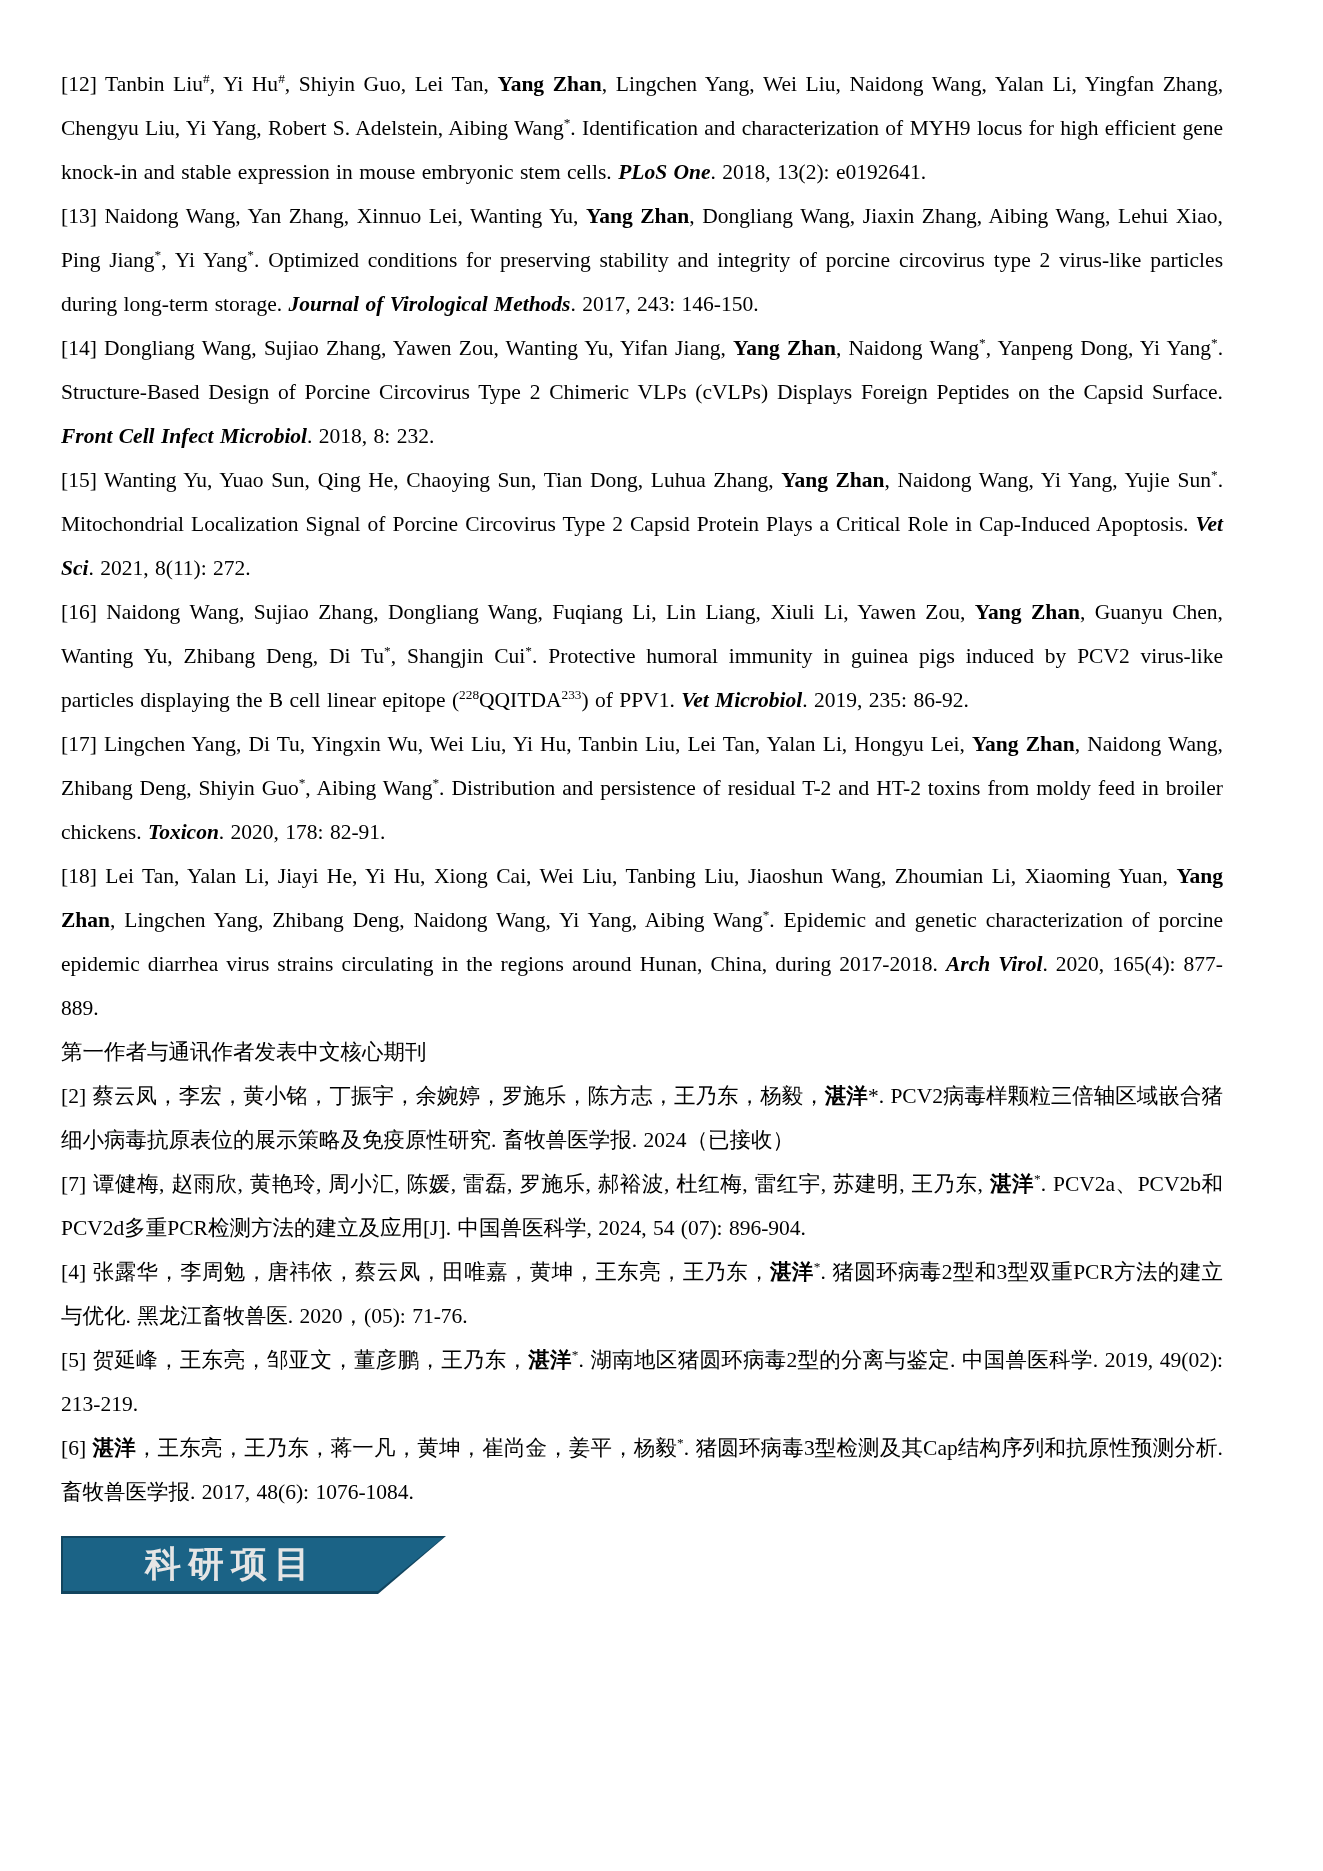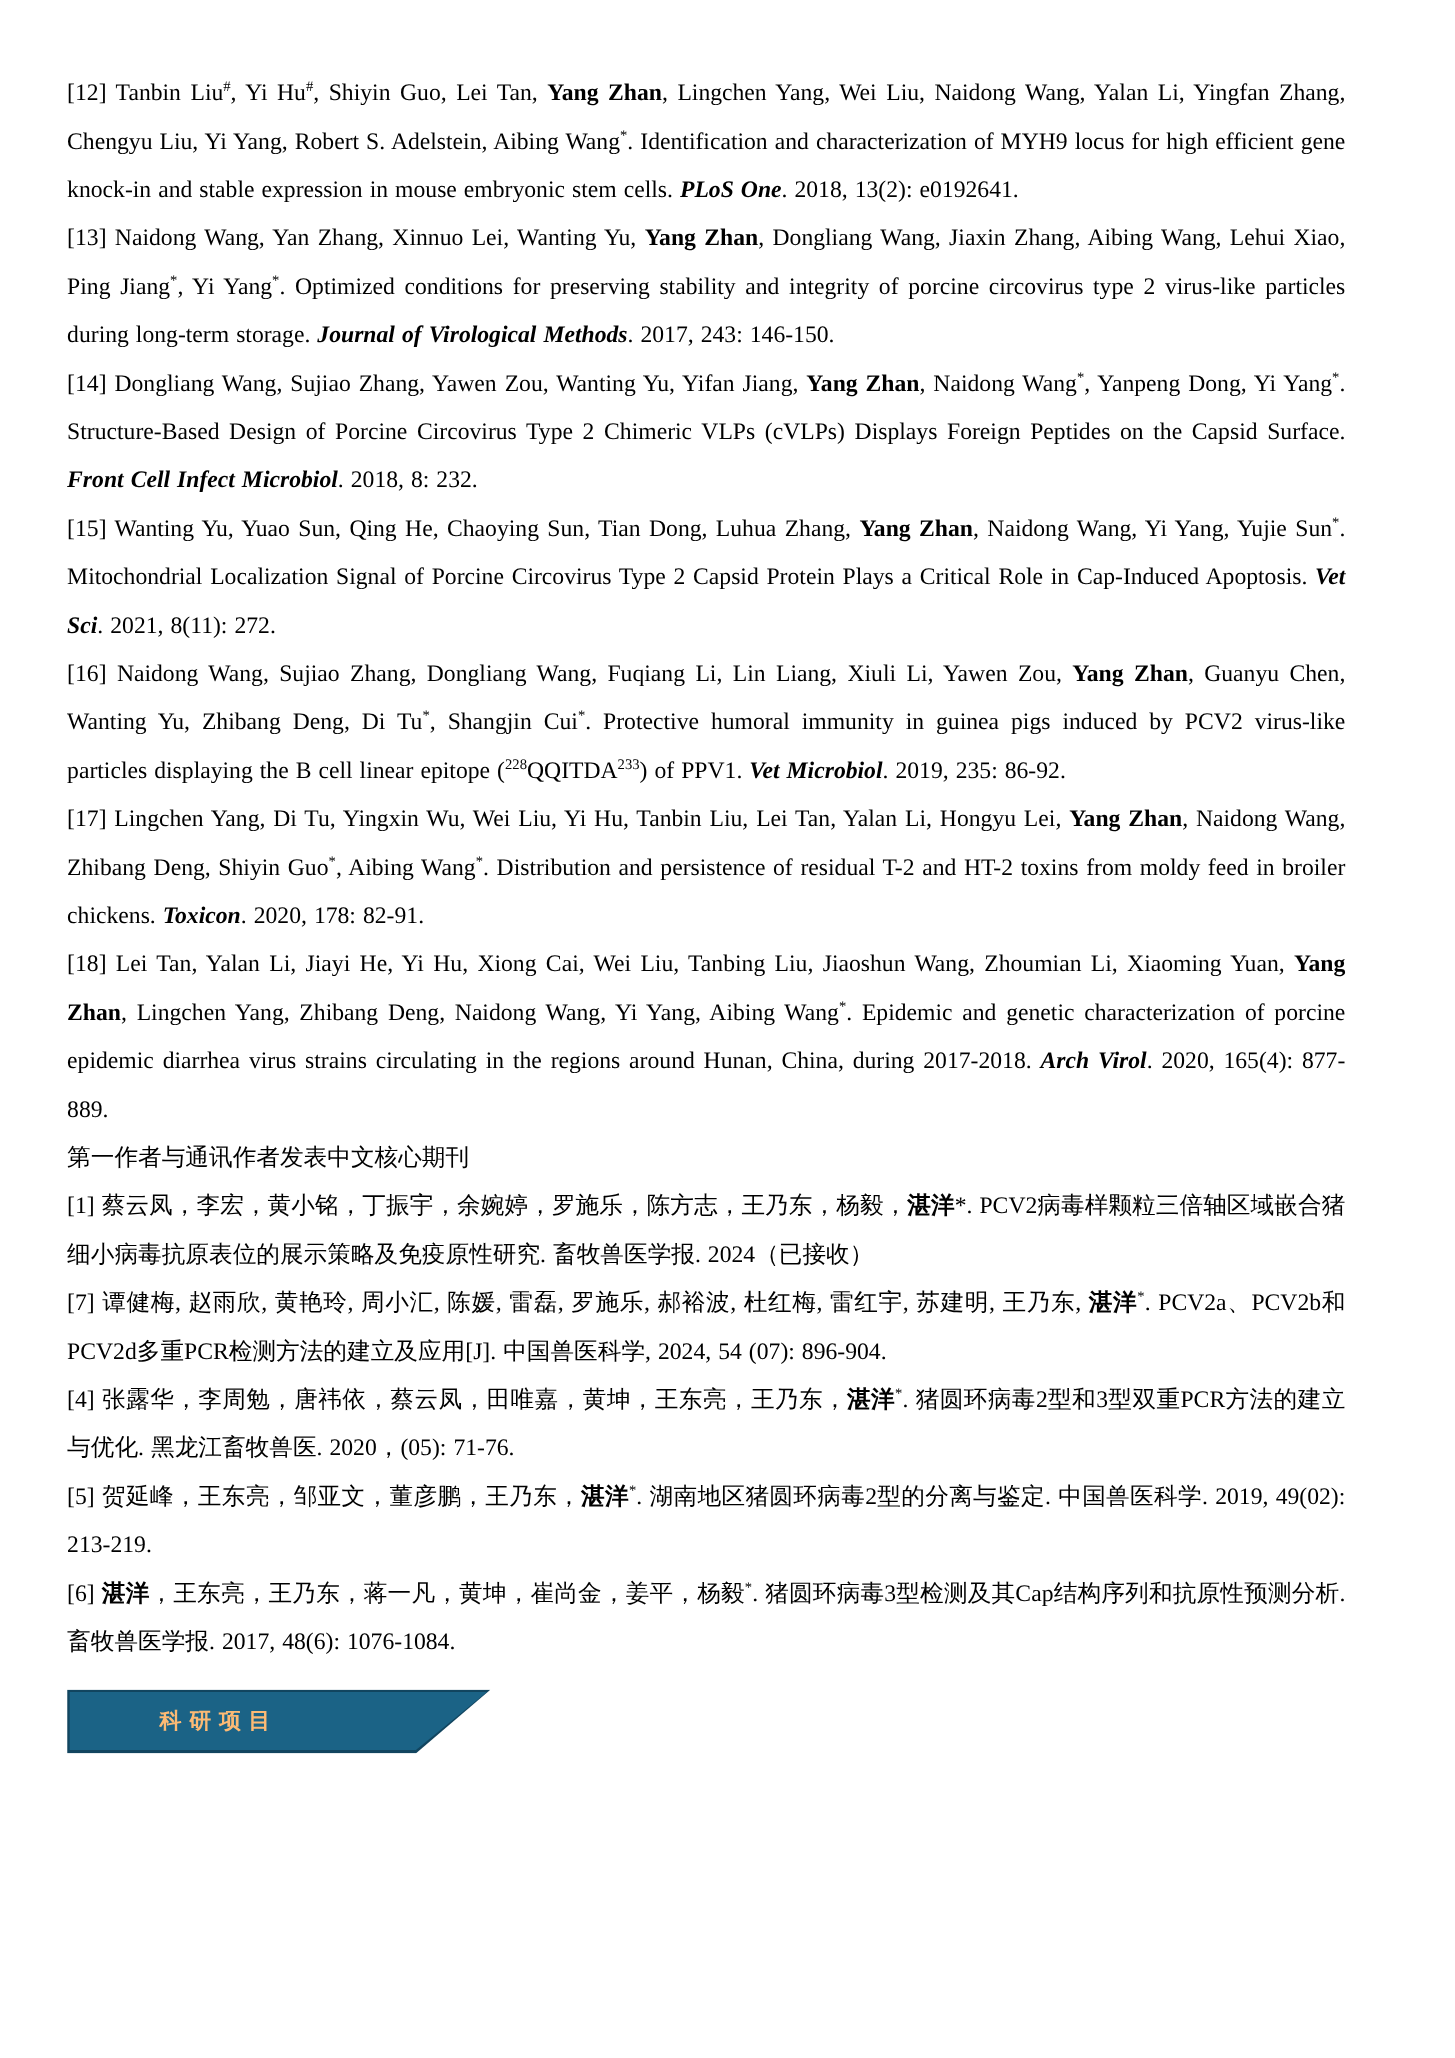--- a/index.html
+++ b/index.html
@@ -51,22 +51,22 @@
     position: absolute;
     top: 2px; left: 2px; right: 3px; bottom: 3px;
     background: #1b6386;
     clip-path: polygon(0 0, 100% 0, calc(100% - 65px) 100%, 0 100%);
     display: flex;
     align-items: center;
   }
   .banner-label {
     font-family: "Liberation Sans", "DejaVu Sans", sans-serif;
     font-weight: bold;
-    font-size: 20px;
-    color: #fdba74;
+    font-size: 36px;
+    color: #e5e5e5;
     letter-spacing: 7px;
     padding-left: 82px;
     white-space: nowrap;
   }
 </style>
 </head>
 <body>
 
 <div class="page">
 
@@ -76,21 +76,21 @@
       <p class="ref"><span class="">[14] Dongliang Wang, Sujiao Zhang, Yawen Zou, Wanting Yu, Yifan Jiang, </span><span class="seg-b">Yang Zhan</span><span class="">, Naidong Wang</span><sup class="seg-sup">*</sup><span class="">, Yanpeng Dong, Yi Yang</span><sup class="seg-sup">*</sup><span class="">. Structure-Based Design of Porcine Circovirus Type 2 Chimeric VLPs (cVLPs) Displays Foreign Peptides on the Capsid Surface. </span><span class="seg-bi">Front Cell Infect Microbiol</span><span class="">. 2018, 8: 232.</span></p>
       <p class="ref"><span class="">[15] Wanting Yu, Yuao Sun, Qing He, Chaoying Sun, Tian Dong, Luhua Zhang, </span><span class="seg-b">Yang Zhan</span><span class="">, Naidong Wang, Yi Yang, Yujie Sun</span><sup class="seg-sup">*</sup><span class="">. Mitochondrial Localization Signal of Porcine Circovirus Type 2 Capsid Protein Plays a Critical Role in Cap-Induced Apoptosis. </span><span class="seg-bi">Vet Sci</span><span class="">. 2021, 8(11): 272.</span></p>
       <p class="ref"><span class="">[16] Naidong Wang, Sujiao Zhang, Dongliang Wang, Fuqiang Li, Lin Liang, Xiuli Li, Yawen Zou, </span><span class="seg-b">Yang Zhan</span><span class="">, Guanyu Chen, Wanting Yu, Zhibang Deng, Di Tu</span><sup class="seg-sup">*</sup><span class="">, Shangjin Cui</span><sup class="seg-sup">*</sup><span class="">. Protective humoral immunity in guinea pigs induced by PCV2 virus-like particles displaying the B cell linear epitope (</span><sup class="seg-sup">228</sup><span class="">QQITDA</span><sup class="seg-sup">233</sup><span class="">) of PPV1. </span><span class="seg-bi">Vet Microbiol</span><span class="">. 2019, 235: 86-92.</span></p>
       <p class="ref"><span class="">[17] Lingchen Yang, Di Tu, Yingxin Wu, Wei Liu, Yi Hu, Tanbin Liu, Lei Tan, Yalan Li, Hongyu Lei, </span><span class="seg-b">Yang Zhan</span><span class="">, Naidong Wang, Zhibang Deng, Shiyin Guo</span><sup class="seg-sup">*</sup><span class="">, Aibing Wang</span><sup class="seg-sup">*</sup><span class="">. Distribution and persistence of residual T-2 and HT-2 toxins from moldy feed in broiler chickens. </span><span class="seg-bi">Toxicon</span><span class="">. 2020, 178: 82-91.</span></p>
       <p class="ref"><span class="">[18] Lei Tan, Yalan Li, Jiayi He, Yi Hu, Xiong Cai, Wei Liu, Tanbing Liu, Jiaoshun Wang, Zhoumian Li, Xiaoming Yuan, </span><span class="seg-b">Yang Zhan</span><span class="">, Lingchen Yang, Zhibang Deng, Naidong Wang, Yi Yang, Aibing Wang</span><sup class="seg-sup">*</sup><span class="">. Epidemic and genetic characterization of porcine epidemic diarrhea virus strains circulating in the regions around Hunan, China, during 2017-2018. </span><span class="seg-bi">Arch Virol</span><span class="">. 2020, 165(4): 877-889.</span></p>
     </div>
 
   <p class="cn-heading">第一作者与通讯作者发表中文核心期刊</p>
 
   <div class="refs" id="chinese-refs">
-      <p class="ref"><span class="">[1] 蔡云凤，李宏，黄小铭，丁振宇，余婉婷，罗施乐，陈方志，王乃东，杨毅，</span><span class="seg-b">湛洋</span><span class="">*. PCV2病毒样颗粒三倍轴区域嵌合猪细小病毒抗原表位的展示策略及免疫原性研究. 畜牧兽医学报. 2024（已接收）</span></p>
+      <p class="ref"><span class="">[2] 蔡云凤，李宏，黄小铭，丁振宇，余婉婷，罗施乐，陈方志，王乃东，杨毅，</span><span class="seg-b">湛洋</span><span class="">*. PCV2病毒样颗粒三倍轴区域嵌合猪细小病毒抗原表位的展示策略及免疫原性研究. 畜牧兽医学报. 2024（已接收）</span></p>
       <p class="ref"><span class="">[7] 谭健梅, 赵雨欣, 黄艳玲, 周小汇, 陈媛, 雷磊, 罗施乐, 郝裕波, 杜红梅, 雷红宇, 苏建明, 王乃东, </span><span class="seg-b">湛洋</span><sup class="seg-sup">*</sup><span class="">. PCV2a、PCV2b和PCV2d多重PCR检测方法的建立及应用[J]. 中国兽医科学, 2024, 54 (07): 896-904.</span></p>
       <p class="ref"><span class="">[4] 张露华，李周勉，唐祎依，蔡云凤，田唯嘉，黄坤，王东亮，王乃东，</span><span class="seg-b">湛洋</span><sup class="seg-sup">*</sup><span class="">. 猪圆环病毒2型和3型双重PCR方法的建立与优化. 黑龙江畜牧兽医. 2020，(05): 71-76.</span></p>
       <p class="ref"><span class="">[5] 贺延峰，王东亮，邹亚文，董彦鹏，王乃东，</span><span class="seg-b">湛洋</span><sup class="seg-sup">*</sup><span class="">. 湖南地区猪圆环病毒2型的分离与鉴定. 中国兽医科学. 2019, 49(02): 213-219.</span></p>
       <p class="ref"><span class="">[6] </span><span class="seg-b">湛洋</span><span class="">，王东亮，王乃东，蒋一凡，黄坤，崔尚金，姜平，杨毅</span><sup class="seg-sup">*</sup><span class="">. 猪圆环病毒3型检测及其Cap结构序列和抗原性预测分析. 畜牧兽医学报. 2017, 48(6): 1076-1084.</span></p>
     </div>
 
   <div class="banner-wrap">
     <div class="banner-outer"></div>
     <div class="banner-inner">
       <span class="banner-label">科研项目</span>

